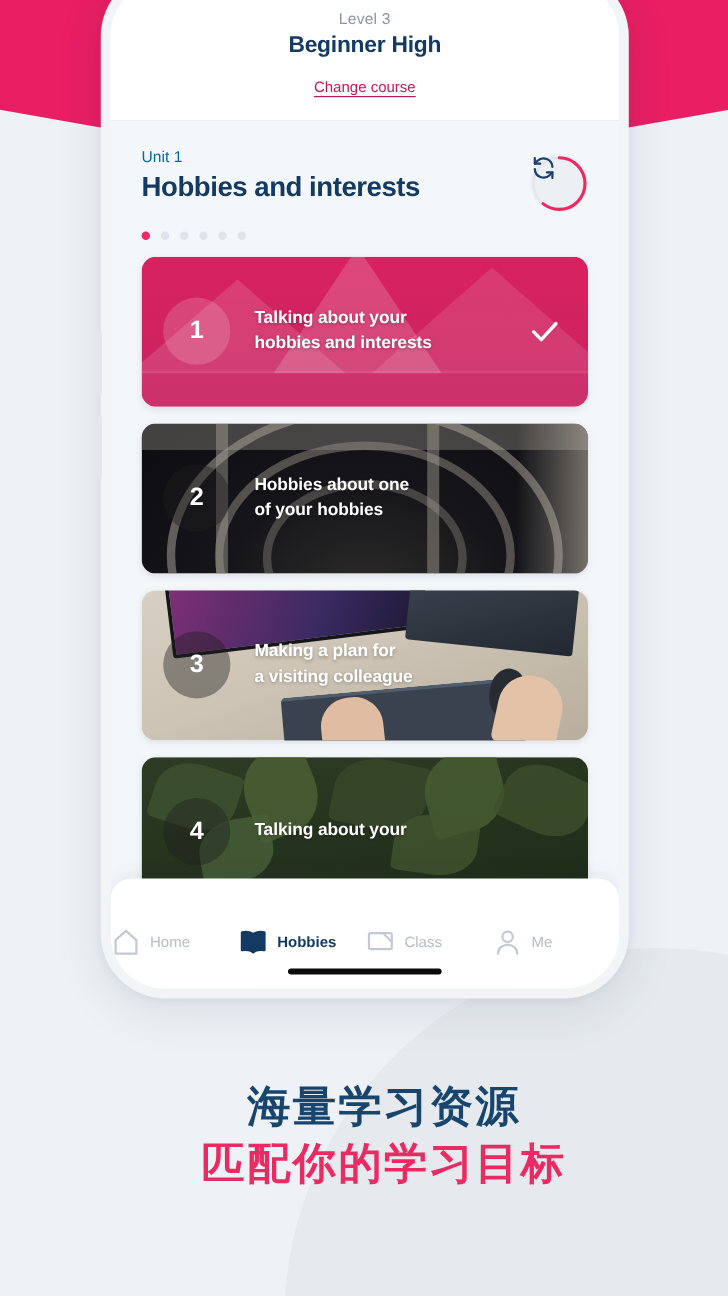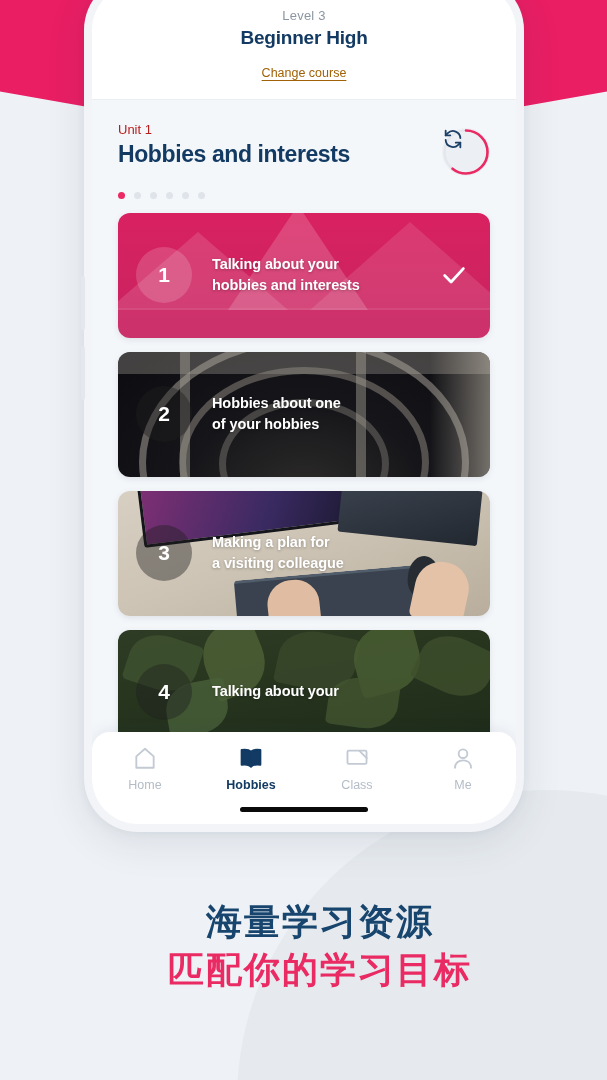--- a/index.html
+++ b/index.html
@@ -59,28 +59,28 @@
     border-bottom:1px solid #eaeef2;
   }
   .level-label {
     font-size:13px; color:#8b96a5; letter-spacing:.2px; line-height:1.5;
   }
   .course-title {
     font-size:19px; font-weight:bold; color:#123a63; margin-top:1px; letter-spacing:-.2px;
   }
   .change-course {
     display:inline-block; margin-top:17px;
-    font-size:12.5px; color:#a16207;
+    font-size:12.5px; color:#be185d;
     text-decoration:underline; text-underline-offset:3px;
     cursor:pointer;
   }
 
   
   .unit-block { padding:22px 26px 0; position:relative; }
-  .unit-label { font-size:13px; color:#b91c1c; }
+  .unit-label { font-size:13px; color:#0369a1; }
   .unit-row { display:flex; align-items:flex-start; justify-content:space-between; }
   .unit-title {
     font-size:23px; font-weight:bold; color:#123a63;
     margin-top:4px; letter-spacing:-.4px; line-height:1.2;
   }
   .progress-ring {
     width:48px; height:48px; flex:0 0 48px; margin-top:6px;
     border-radius:50%; background:#eceff3;
     display:flex; align-items:center; justify-content:center;
     position:relative; cursor:pointer;
@@ -156,21 +156,21 @@
   .card.card4 { margin-bottom:0; }
 
   
   .tabbar {
     position:absolute; left:0; right:0; bottom:0; height:92px;
     background:#ffffff;
     border-top-left-radius:18px; border-top-right-radius:18px;
     box-shadow:0 -3px 14px rgba(35,55,85,.07);
     display:flex; padding-top:13px;
   }
-  .tab { flex:1; display:flex; flex-direction:column; align-items:center; gap:7px; cursor:pointer; }
+  .tab { flex:1; display:flex; align-items:center; gap:7px; cursor:pointer; }
   .tab-ico { width:26px; height:26px; display:block; }
   .tab-label { font-size:12.5px; color:#b4bcc7; }
   .tab.active .tab-label { color:#123a63; font-weight:bold; }
   .home-ind {
     position:absolute; left:50%; transform:translateX(-50%); bottom:12px;
     width:128px; height:5px; border-radius:3px; background:#0a0a0a;
   }
 
   
   .caption { position:absolute; left:0; right:0; top:898px; text-align:center; }

